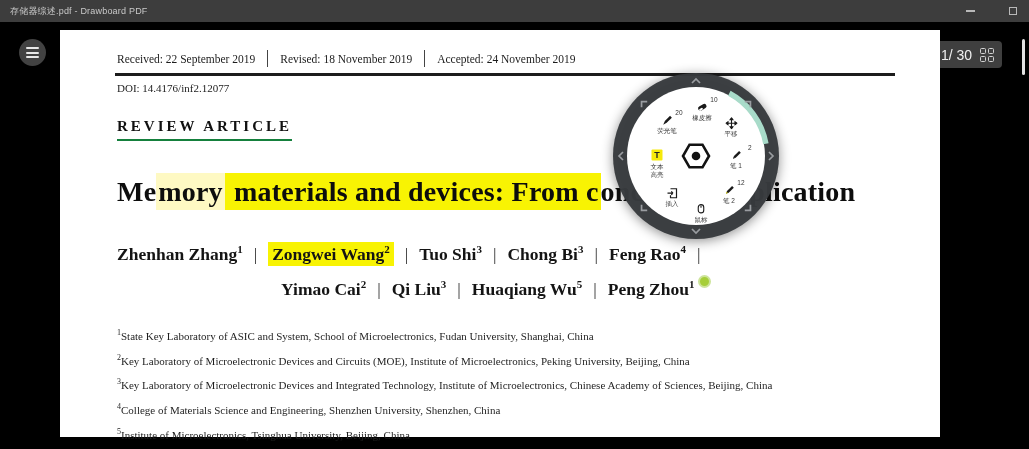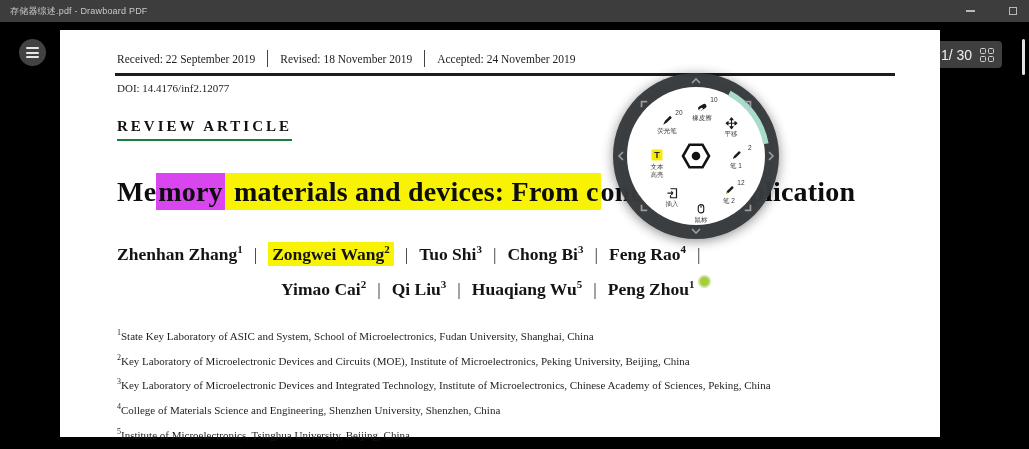--- a/index.html
+++ b/index.html
@@ -43,21 +43,21 @@
   .doi { position:absolute; left:57px; top:52px; font-size:11px; color:#1c1c1c; }
 
   .review-article { position:absolute; left:57px; top:88px; font-size:15px; font-weight:bold;
                     letter-spacing:3px; color:#111; border-bottom:2px solid #15803d; padding-bottom:4px; }
 
   .wiley { position:absolute; right:36px; top:70px; font-size:27px; letter-spacing:3px;
            color:#161616; font-family:"Liberation Serif", serif; }
 
   .paper-title { position:absolute; left:57px; top:146px; font-size:28px; font-weight:bold;
                  white-space:nowrap; color:#0d0d0d; letter-spacing:.2px; }
-  .hl-green  { background:#d946ef; padding:3px 2px; }
+  .hl-green  { background:#fef9c3; padding:3px 2px; }
   .hl-yellow { background:#f8f303; padding:3px 2px; }
 
   .authors { position:absolute; left:57px; top:204px; font-size:17.5px; font-weight:bold;
              color:#141414; line-height:30px; white-space:nowrap;text-align:right; }
   .authors .asep { display:inline-block; margin:0 11px; font-weight:normal; color:#333; }
   .author.hl { background:#f8f303; padding:2px 4px; }
   .authors sup { font-size:11px; }
   .orcid { display:inline-block; width:13px; height:13px; border-radius:50%;
            background:#a6ce39; border:2px solid #cde49a; vertical-align:super; margin-left:4px; }
 
@@ -134,21 +134,21 @@
         <span class="author"><span>Zhenhan Zhang</span><sup>1</sup></span><span class="asep">|</span><span class="author hl"><span>Zongwei Wang</span><sup>2</sup></span><span class="asep">|</span><span class="author"><span>Tuo Shi</span><sup>3</sup></span><span class="asep">|</span><span class="author"><span>Chong Bi</span><sup>3</sup></span><span class="asep">|</span><span class="author"><span>Feng Rao</span><sup>4</sup></span><span class="asep">|</span>
       </div>
       <div>
         <span class="author"><span>Yimao Cai</span><sup>2</sup></span><span class="asep">|</span><span class="author"><span>Qi Liu</span><sup>3</sup></span><span class="asep">|</span><span class="author"><span>Huaqiang Wu</span><sup>5</sup></span><span class="asep">|</span><span class="author"><span>Peng Zhou</span><sup>1</sup></span><span class="orcid"></span>
       </div>
     </div>
 
     <div class="affils">
       <div class="affil"><sup>1</sup><span>State Key Laboratory of ASIC and System, School of Microelectronics, Fudan University, Shanghai, China</span></div>
       <div class="affil"><sup>2</sup><span>Key Laboratory of Microelectronic Devices and Circuits (MOE), Institute of Microelectronics, Peking University, Beijing, China</span></div>
-      <div class="affil"><sup>3</sup><span>Key Laboratory of Microelectronic Devices and Integrated Technology, Institute of Microelectronics, Chinese Academy of Sciences, Peking, China</span></div>
+      <div class="affil"><sup>3</sup><span>Key Laboratory of Microelectronic Devices and Integrated Technology, Institute of Microelectronics, Chinese Academy of Sciences, Beijing, China</span></div>
       <div class="affil"><sup>4</sup><span>College of Materials Science and Engineering, Shenzhen University, Shenzhen, China</span></div>
       <div class="affil"><sup>5</sup><span>Institute of Microelectronics, Tsinghua University, Beijing, China</span></div>
     </div>
   </div>
 
   <div class="wheel">
     <svg class="base" width="170" height="170" viewBox="0 0 170 170">
       <circle cx="85" cy="85" r="83" fill="rgba(56,59,62,0.97)"></circle>
       <circle cx="85" cy="85" r="69" fill="#ffffff"></circle>
       <path d="M118.3,22.3 A71,71 0 0 1 154.9,72.7" stroke="#a8dbc9" stroke-width="5.5" fill="none"></path>

